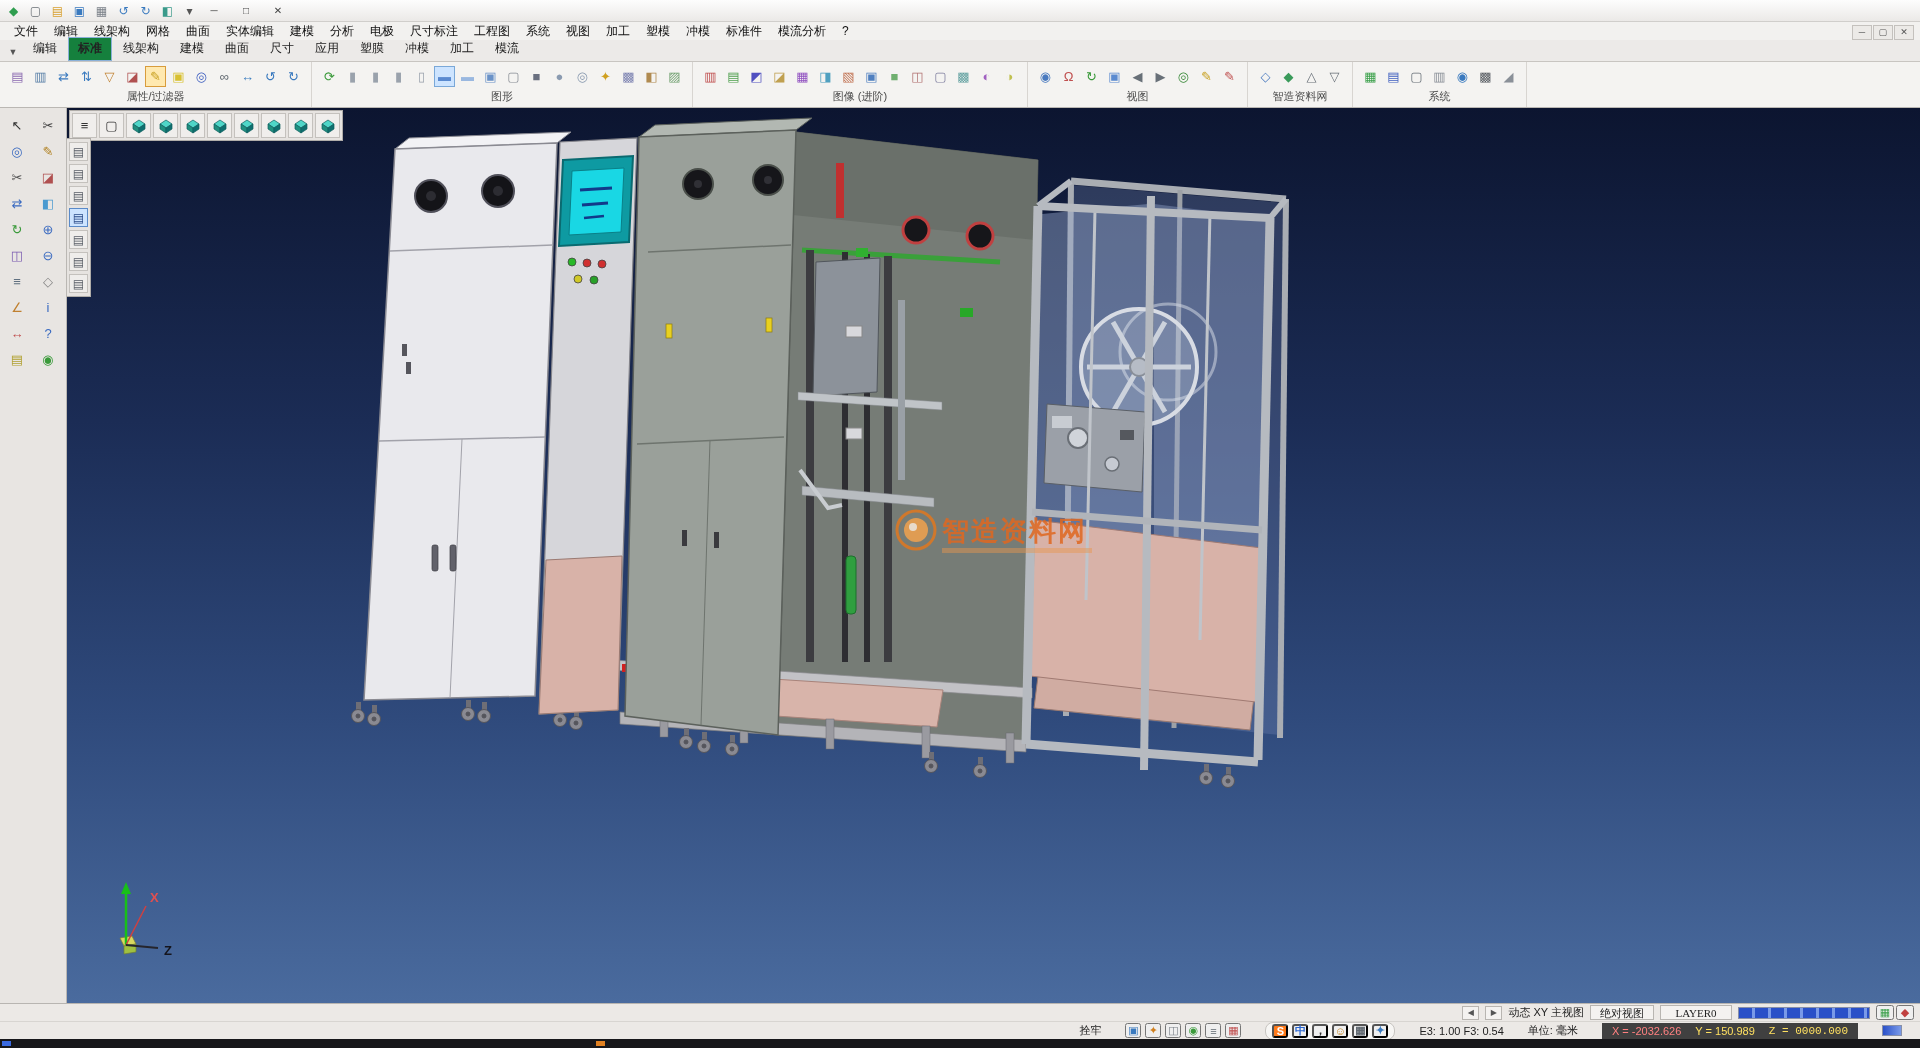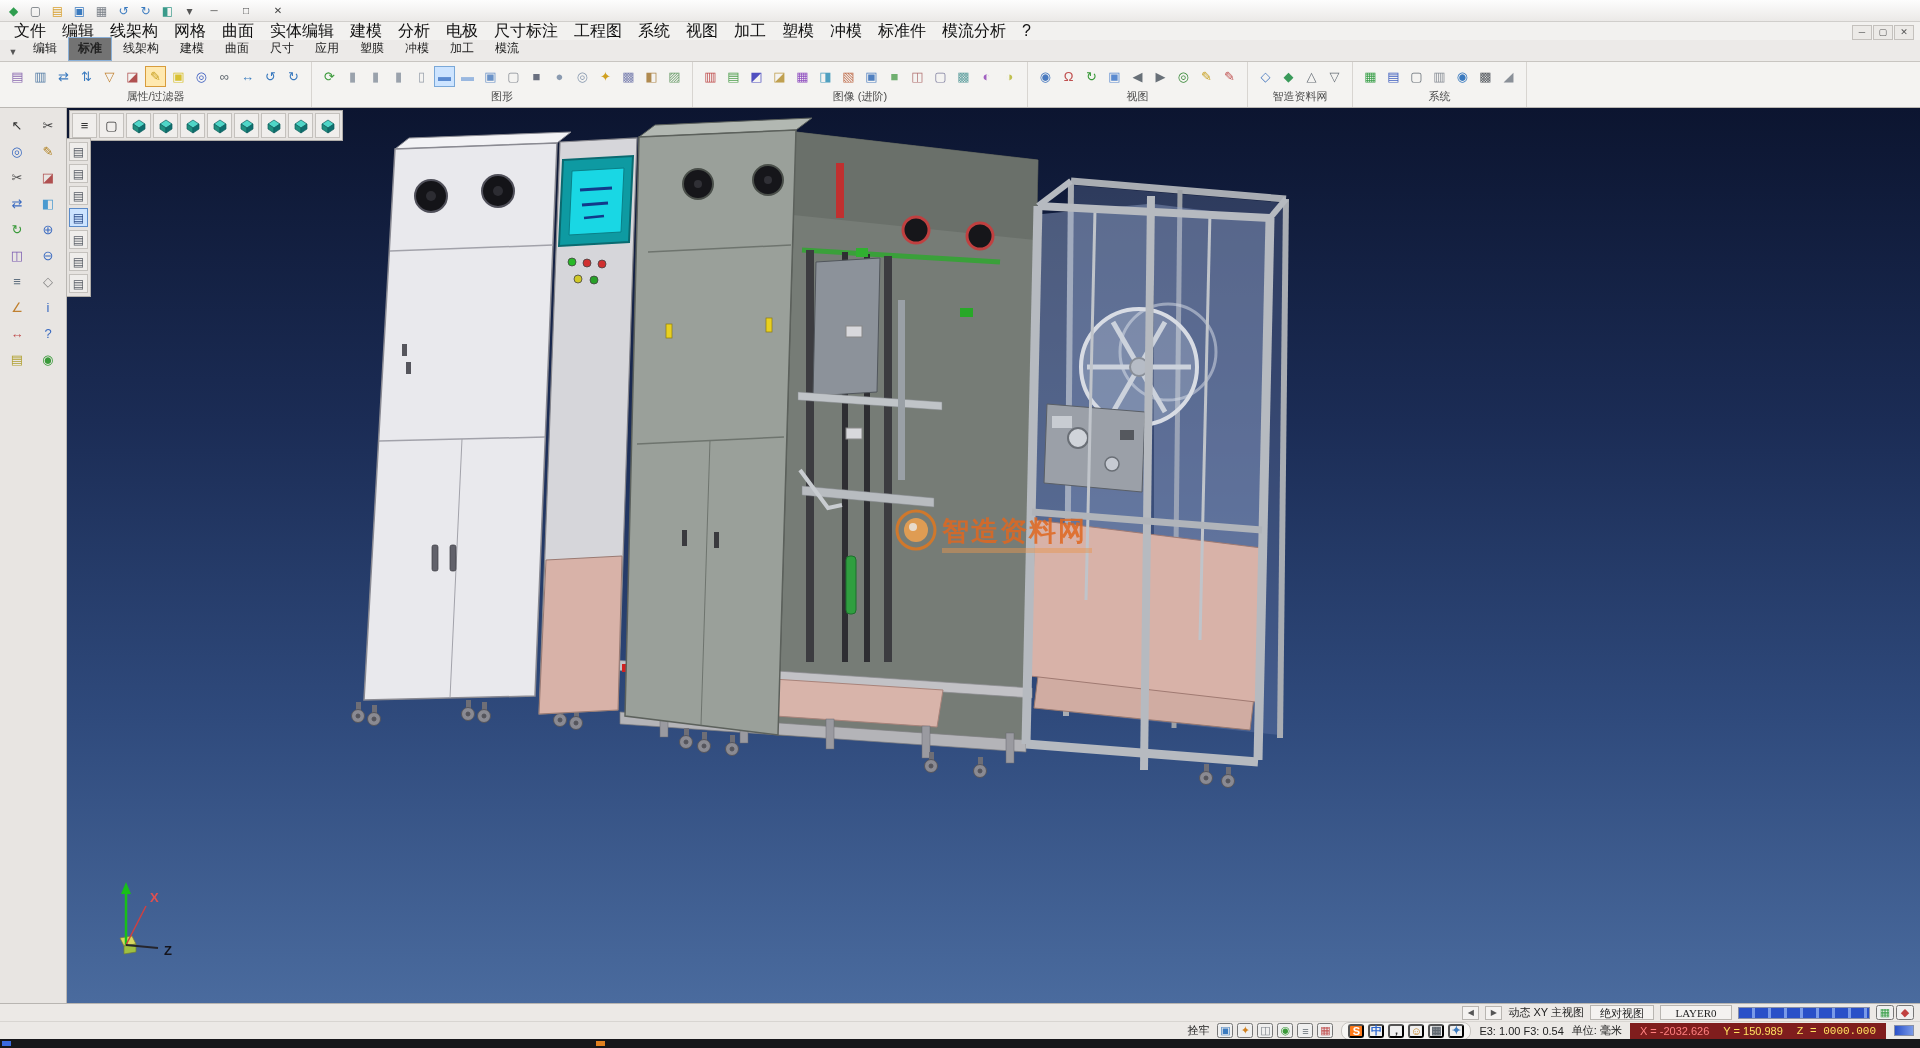--- a/index.html
+++ b/index.html
@@ -14,32 +14,32 @@
   .tb-icons { display:flex; align-items:center; gap:3px; }
   .tbi { width:19px; height:17px; display:flex; align-items:center; justify-content:center; font-size:12px; cursor:default; }
   .tb-title { flex:1; text-align:center; font-size:12px; color:#222; white-space:nowrap; overflow:hidden; }
   .win-controls { display:flex; gap:2px; }
   .wc { width:30px; height:18px; display:flex; align-items:center; justify-content:center;
     font-size:10px; color:#444; background:transparent; border:none; }
 
   
   .menubar { position:absolute; left:0; top:22px; width:1920px; height:18px;
     background:#f2f1ef; display:flex; align-items:center; padding-left:6px; }
-  .mi { padding:0 8px; font-size:16px; color:#111; height:18px; line-height:18px; }
+  .mi { padding:0 8px; font-size:12px; color:#111; height:18px; line-height:18px; }
   .mdi-controls { position:absolute; right:6px; top:0; height:18px; display:flex; gap:1px; align-items:center; }
   .mdic { width:20px; height:15px; font-size:9px; color:#555; border:1px solid #c4c1bd; background:#eceae7;
     display:flex; align-items:center; justify-content:center; }
 
   
   .tabrow { position:absolute; left:0; top:40px; width:1920px; height:22px; background:#eceae8;
     border-bottom:1px solid #c8c5c1; display:flex; align-items:flex-end; padding-left:4px; gap:1px; }
   .tab-dd { width:18px; height:18px; font-size:9px; color:#555; background:transparent; border:1px solid transparent;
     display:flex; align-items:center; justify-content:center; }
   .tab { padding:2px 9px 3px; font-size:12px; color:#222; border:1px solid transparent; background:transparent; }
-  .tab.active { background:#737373; border-color:#8ab0d8; font-weight:bold; }
+  .tab.active { background:#15803d; border-color:#8ab0d8; font-weight:bold; }
 
   
   .toolbar { position:absolute; left:0; top:62px; width:1920px; height:46px; background:#f4f3f1;
     border-bottom:1px solid #bab7b3; display:flex; align-items:stretch; }
   .tgroup { display:flex; flex-direction:column; border-right:1px solid #d8d5d1; padding:2px 7px 1px; }
   .tg-icons { flex:1; display:flex; align-items:center; gap:2px; }
   .ticon { width:21px; height:21px; display:flex; align-items:center; justify-content:center; font-size:13px;
     border:1px solid transparent; background:transparent; }
   .ticon.hl { background:#ffe9b0; border-color:#d89c3c; }
   .ticon.sel { background:#cde4ff; border-color:#7aa8d8; }
@@ -77,28 +77,28 @@
   .s1nav { width:17px; height:14px; font-size:8px; color:#555; background:#f4f2f0; border:1px solid #b8b5b1;
     display:flex; align-items:center; justify-content:center; }
   .s1cell { border:1px solid #b8b5b1; background:#f4f2f0; padding:0 9px; height:15px; line-height:14px; }
   .s1layer { min-width:72px; text-align:center;font-family:Liberation Serif, serif; }
   .layerbar { width:132px; height:12px; border:1px solid #8890a8;
     background:repeating-linear-gradient(90deg,#2a50c8 0 13px,#7a9ae8 13px 16px); }
   .s1icon { width:18px; height:15px; display:flex; align-items:center; justify-content:center; font-size:11px; }
 
   .status2 { position:absolute; left:0; top:1021px; width:1920px; height:18px; background:#ece9e6;
     border-top:1px solid #d8d5d1; display:flex; align-items:center; justify-content:flex-end;
-    gap:8px; padding:0 6px; font-size:11px; color:#222; }
+    gap:24px; padding:0 18px; font-size:11px; color:#222; }
   .s2icons { display:flex; gap:4px; }
   .s2i { width:16px; height:15px; display:flex; align-items:center; justify-content:center; font-size:11px; }
   .ime { display:flex; align-items:center; gap:4px; background:#f7f6f4; border:1px solid #c8c5c1;
     border-radius:8px; padding:1px 6px; }
   .imei { width:16px; height:14px; display:flex; align-items:center; justify-content:center;
     font-size:11px; font-weight:bold; border-radius:3px; }
-  .coords { background:#7f1d1d; display:flex; gap:14px; padding:2px 10px; font-size:11px; white-space:nowrap; }
+  .coords { background:#404040; display:flex; gap:14px; padding:2px 10px; font-size:11px; white-space:nowrap; }
   .cx { color:#ff8080; } .cy { color:#ffe060; } .cz { color:#ffe060;font-family:Liberation Mono, monospace; }
   .minibar { width:20px; height:11px; background:linear-gradient(90deg,#2a50c8,#7a9ae8); border:1px solid #8890a8; }
 
   .taskstrip { position:absolute; left:0; top:1039px; width:1920px; height:9px; background:#17171a; }
   .ts-a { position:absolute; left:2px; top:2px; width:9px; height:5px; background:#3a6ae0; }
   .ts-b { position:absolute; left:596px; top:2px; width:9px; height:5px; background:#e08020; }
 </style>
 </head>
 <body>
 

